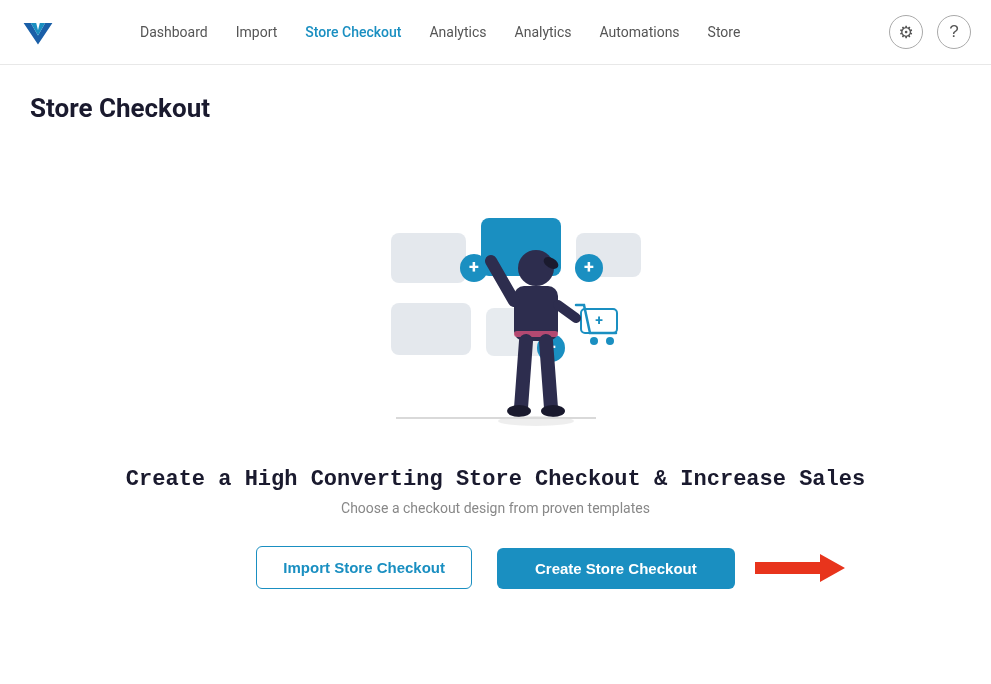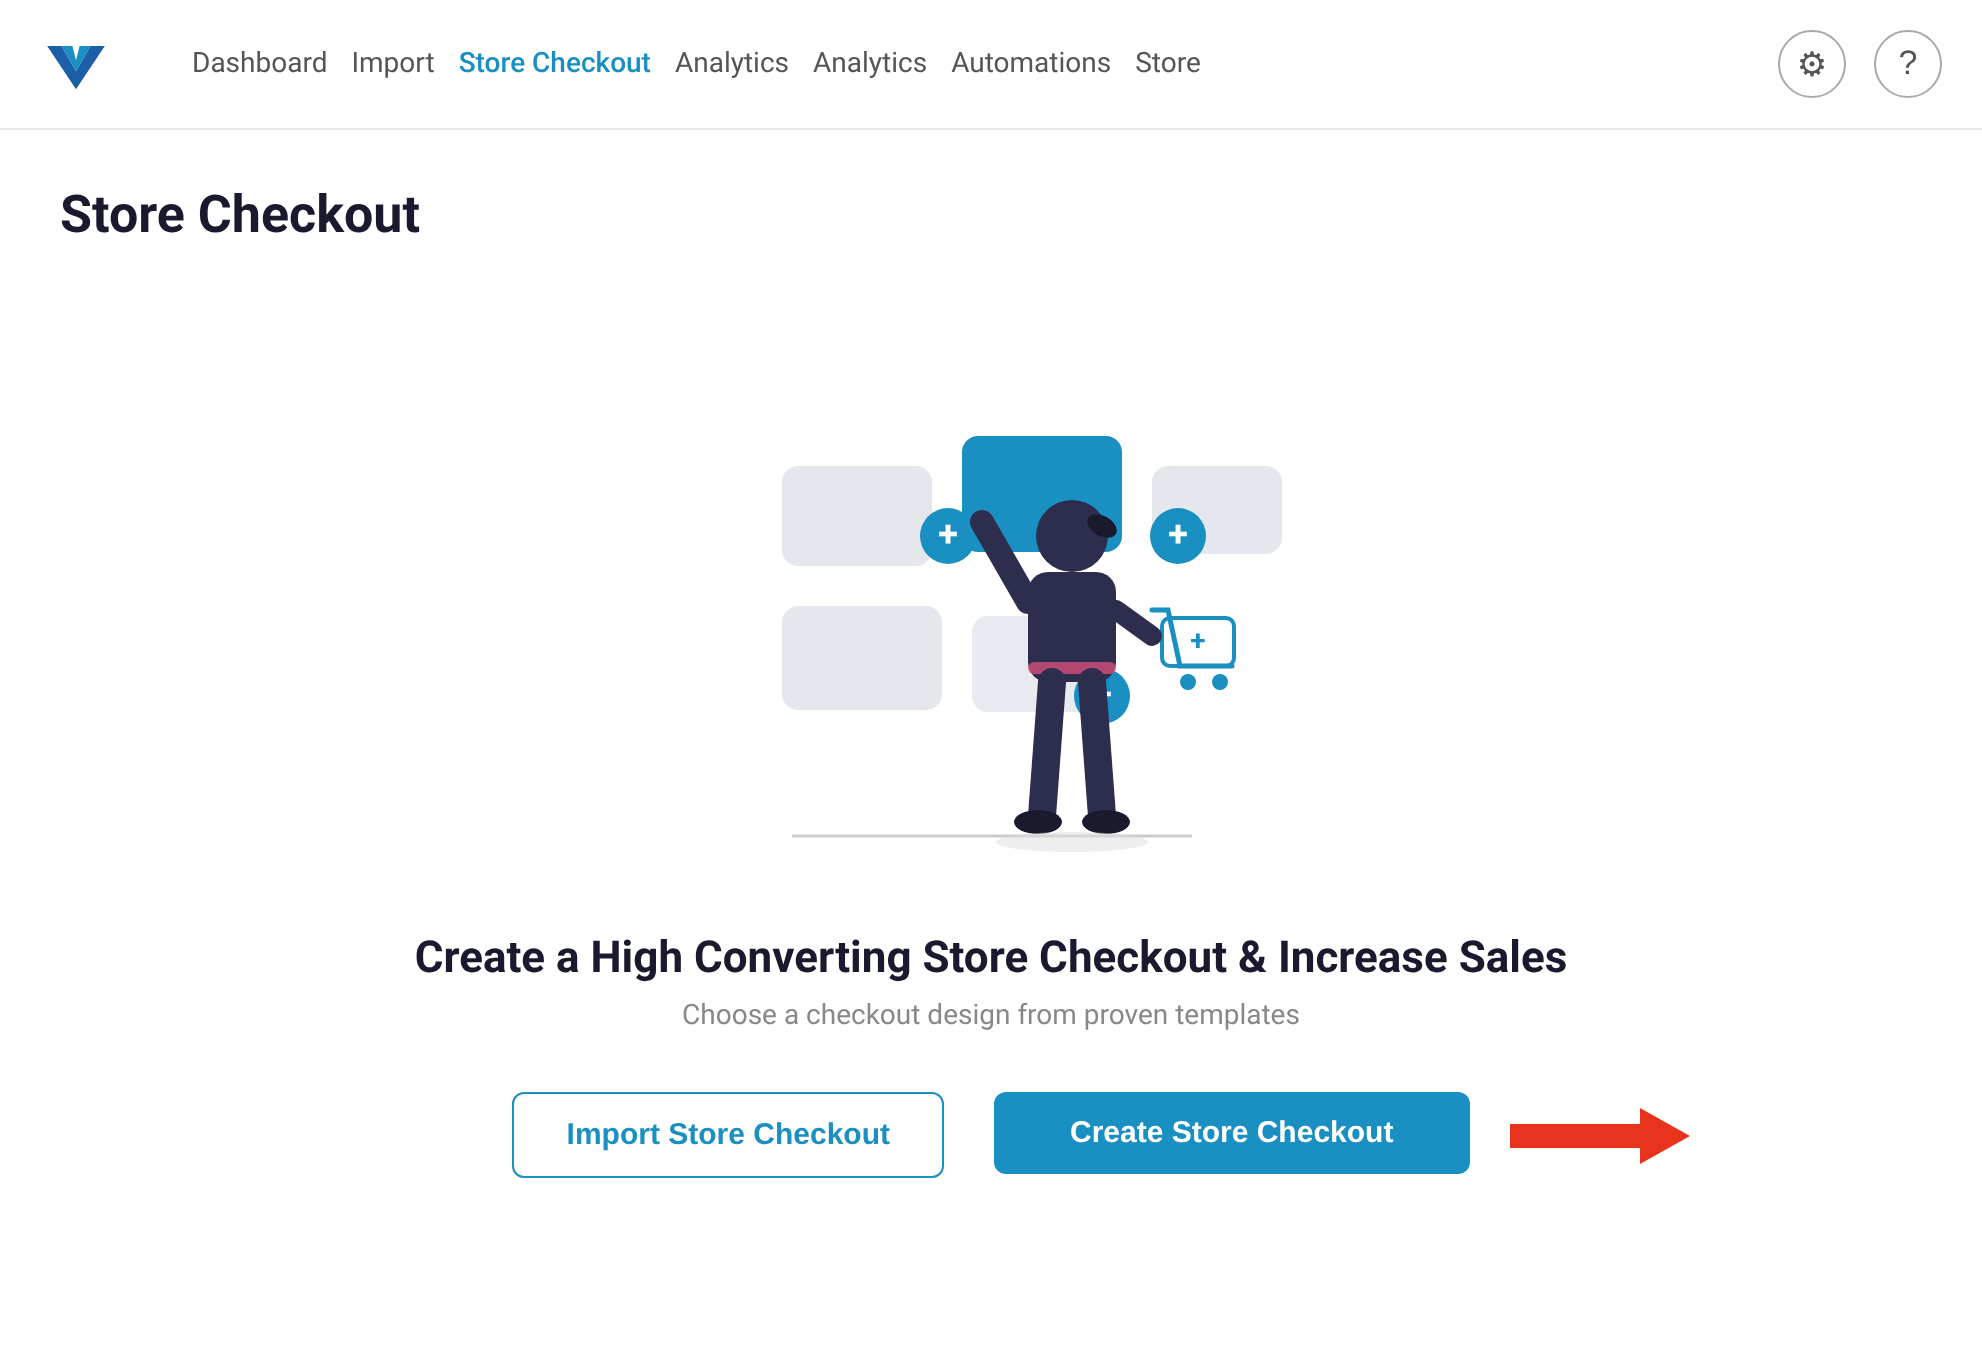--- a/index.html
+++ b/index.html
@@ -5,21 +5,21 @@
     * { margin: 0; padding: 0; box-sizing: border-box; }
     body { font-family: -apple-system, BlinkMacSystemFont, 'Segoe UI', Roboto, sans-serif; background: #fff; color: #333; width: 991px; height: 684px; overflow: hidden; }
 
     
     .navbar {
       display: flex; align-items: center; height: 65px;
       border-bottom: 1px solid #e8e8e8; padding: 0 20px; gap: 30px;
     }
     .navbar-logo { display: flex; align-items: center; margin-right: 10px; }
     .navbar-logo svg { width: 36px; height: 36px; }
-    .nav-links { display: flex; gap: 12px; align-items: flex-start; flex: 1; }
+    .nav-links { display: flex; gap: 28px; align-items: flex-start; flex: 1; margin-left: 44px; }
     .nav-link {
       font-size: 14px; color: #555; text-decoration: none; cursor: pointer;
       padding: 4px 0; white-space: nowrap;
     }
     .nav-link.active { color: #1a8fc1; font-weight: 500; }
     .nav-icons { display: flex; gap: 14px; align-items: center; margin-left: auto; }
     .nav-icon-btn {
       width: 34px; height: 34px; border-radius: 50%; border: 1.5px solid #aaa;
       display: flex; align-items: center; justify-content: center;
       cursor: pointer; background: none; color: #555; font-size: 17px;
@@ -40,28 +40,28 @@
     .illustration-wrapper {
       width: 320px; height: 290px; position: relative; margin-bottom: 24px;
     }
 
     
     .illustration-wrapper svg { width: 100%; height: 100%; }
 
     
     .headline {
       font-size: 22px; font-weight: 700; color: #1a1a2e;
-      text-align: center; margin-bottom: 8px;
+      text-align: center; margin-bottom: 8px; font-family: Liberation Mono, monospace;
     }
     .subtext {
       font-size: 14px; color: #888; text-align: right; margin-bottom: 30px;
     }
 
     
-    .buttons-row { display: flex; gap: 25px; align-items: flex-start; position: relative; }
+    .buttons-row { display: flex; gap: 25px; align-items: flex-end; position: relative; }
     .btn-import {
       padding: 12px 26px; border: 1.5px solid #1a8fc1; border-radius: 6px;
       background: #fff; color: #1a8fc1; font-size: 15px; font-weight: 600;
       cursor: pointer;
     }
     .btn-create {
       padding: 12px 38px; border: none; border-radius: 6px;
       background: #1a8fc1; color: #fff; font-size: 15px; font-weight: 600;
       cursor: pointer;
     }

